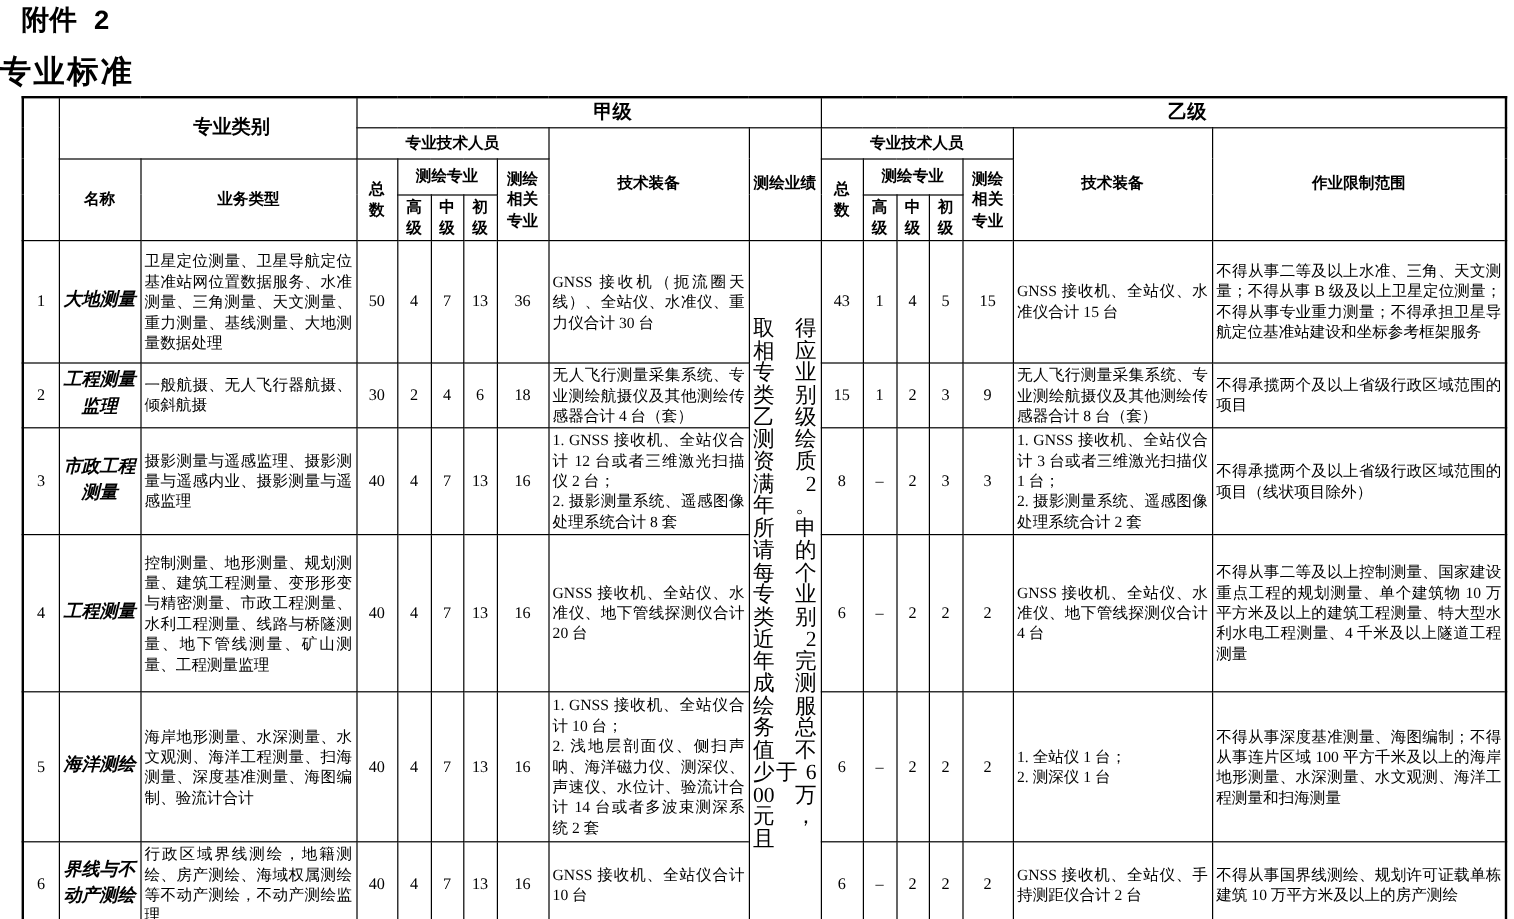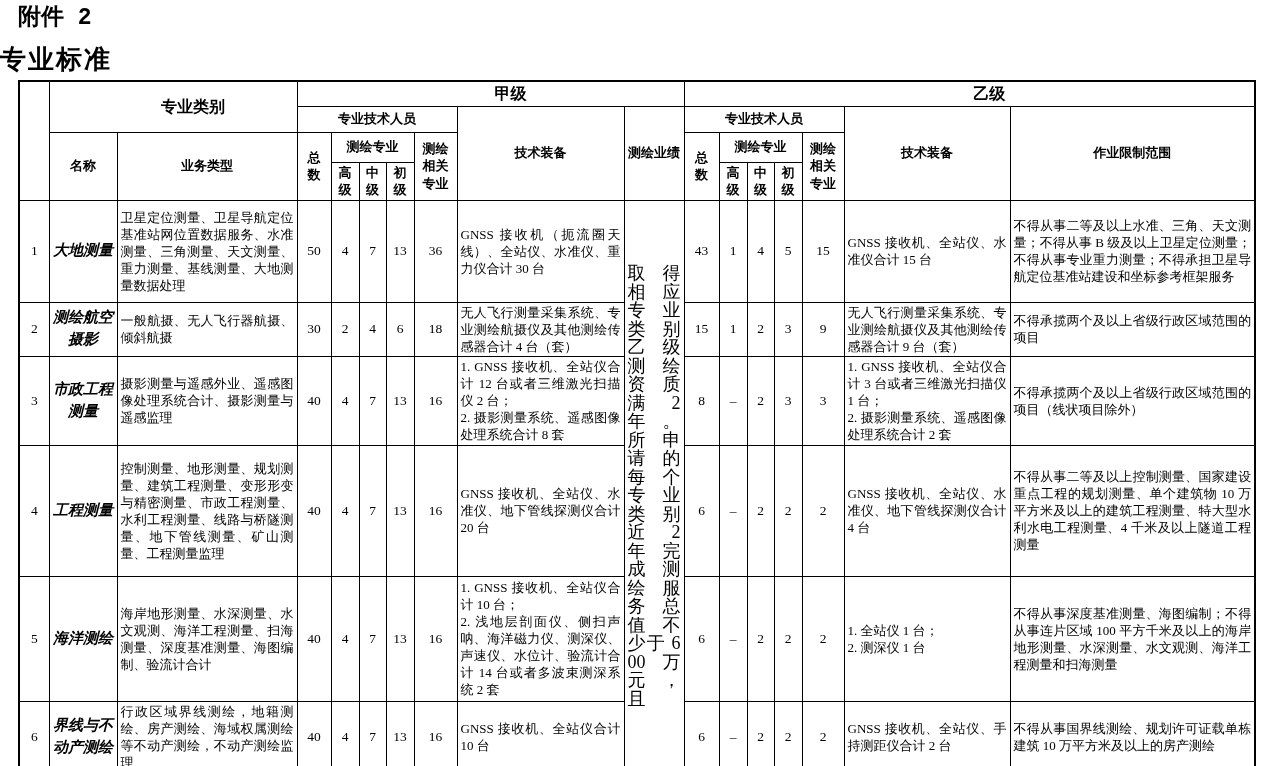--- a/index.html
+++ b/index.html
@@ -186,40 +186,40 @@
       <td class="c-num">43</td>
       <td class="c-num">1</td>
       <td class="c-num">4</td>
       <td class="c-num">5</td>
       <td class="c-num">15</td>
       <td class="c-text c-equip">GNSS 接收机、全站仪、水准仪合计 15 台</td>
       <td class="c-text">不得从事二等及以上水准、三角、天文测量；不得从事 B 级及以上卫星定位测量；不得从事专业重力测量；不得承担卫星导航定位基准站建设和坐标参考框架服务</td>
     </tr>
     <tr class="r1">
       <td class="c-num">2</td>
-      <td class="c-name">测绘航空摄影</td>
+      <td class="c-name">工程测量监理</td>
       <td class="c-text">一般航摄、无人飞行器航摄、倾斜航摄</td>
       <td class="c-num">30</td>
       <td class="c-num">2</td>
       <td class="c-num">4</td>
       <td class="c-num">6</td>
       <td class="c-num">18</td>
       <td class="c-text c-equip">无人飞行测量采集系统、专业测绘航摄仪及其他测绘传感器合计 4 台（套）</td>
       <td class="c-num">15</td>
       <td class="c-num">1</td>
       <td class="c-num">2</td>
       <td class="c-num">3</td>
       <td class="c-num">9</td>
-      <td class="c-text c-equip">无人飞行测量采集系统、专业测绘航摄仪及其他测绘传感器合计 9 台（套）</td>
+      <td class="c-text c-equip">无人飞行测量采集系统、专业测绘航摄仪及其他测绘传感器合计 8 台（套）</td>
       <td class="c-text">不得承揽两个及以上省级行政区域范围的项目</td>
     </tr>
     <tr class="r2">
       <td class="c-num">3</td>
       <td class="c-name">市政工程测量</td>
-      <td class="c-text">摄影测量与遥感外业、遥感图像处理系统合计、摄影测量与遥感监理</td>
+      <td class="c-text">摄影测量与遥感监理、摄影测量与遥感内业、摄影测量与遥感监理</td>
       <td class="c-num">40</td>
       <td class="c-num">4</td>
       <td class="c-num">7</td>
       <td class="c-num">13</td>
       <td class="c-num">16</td>
       <td class="c-text c-equip">1. GNSS 接收机、全站仪合计 12 台或者三维激光扫描仪 2 台；
 2. 摄影测量系统、遥感图像处理系统合计 8 套</td>
       <td class="c-num">8</td>
       <td class="c-num">–</td>
       <td class="c-num">2</td>

